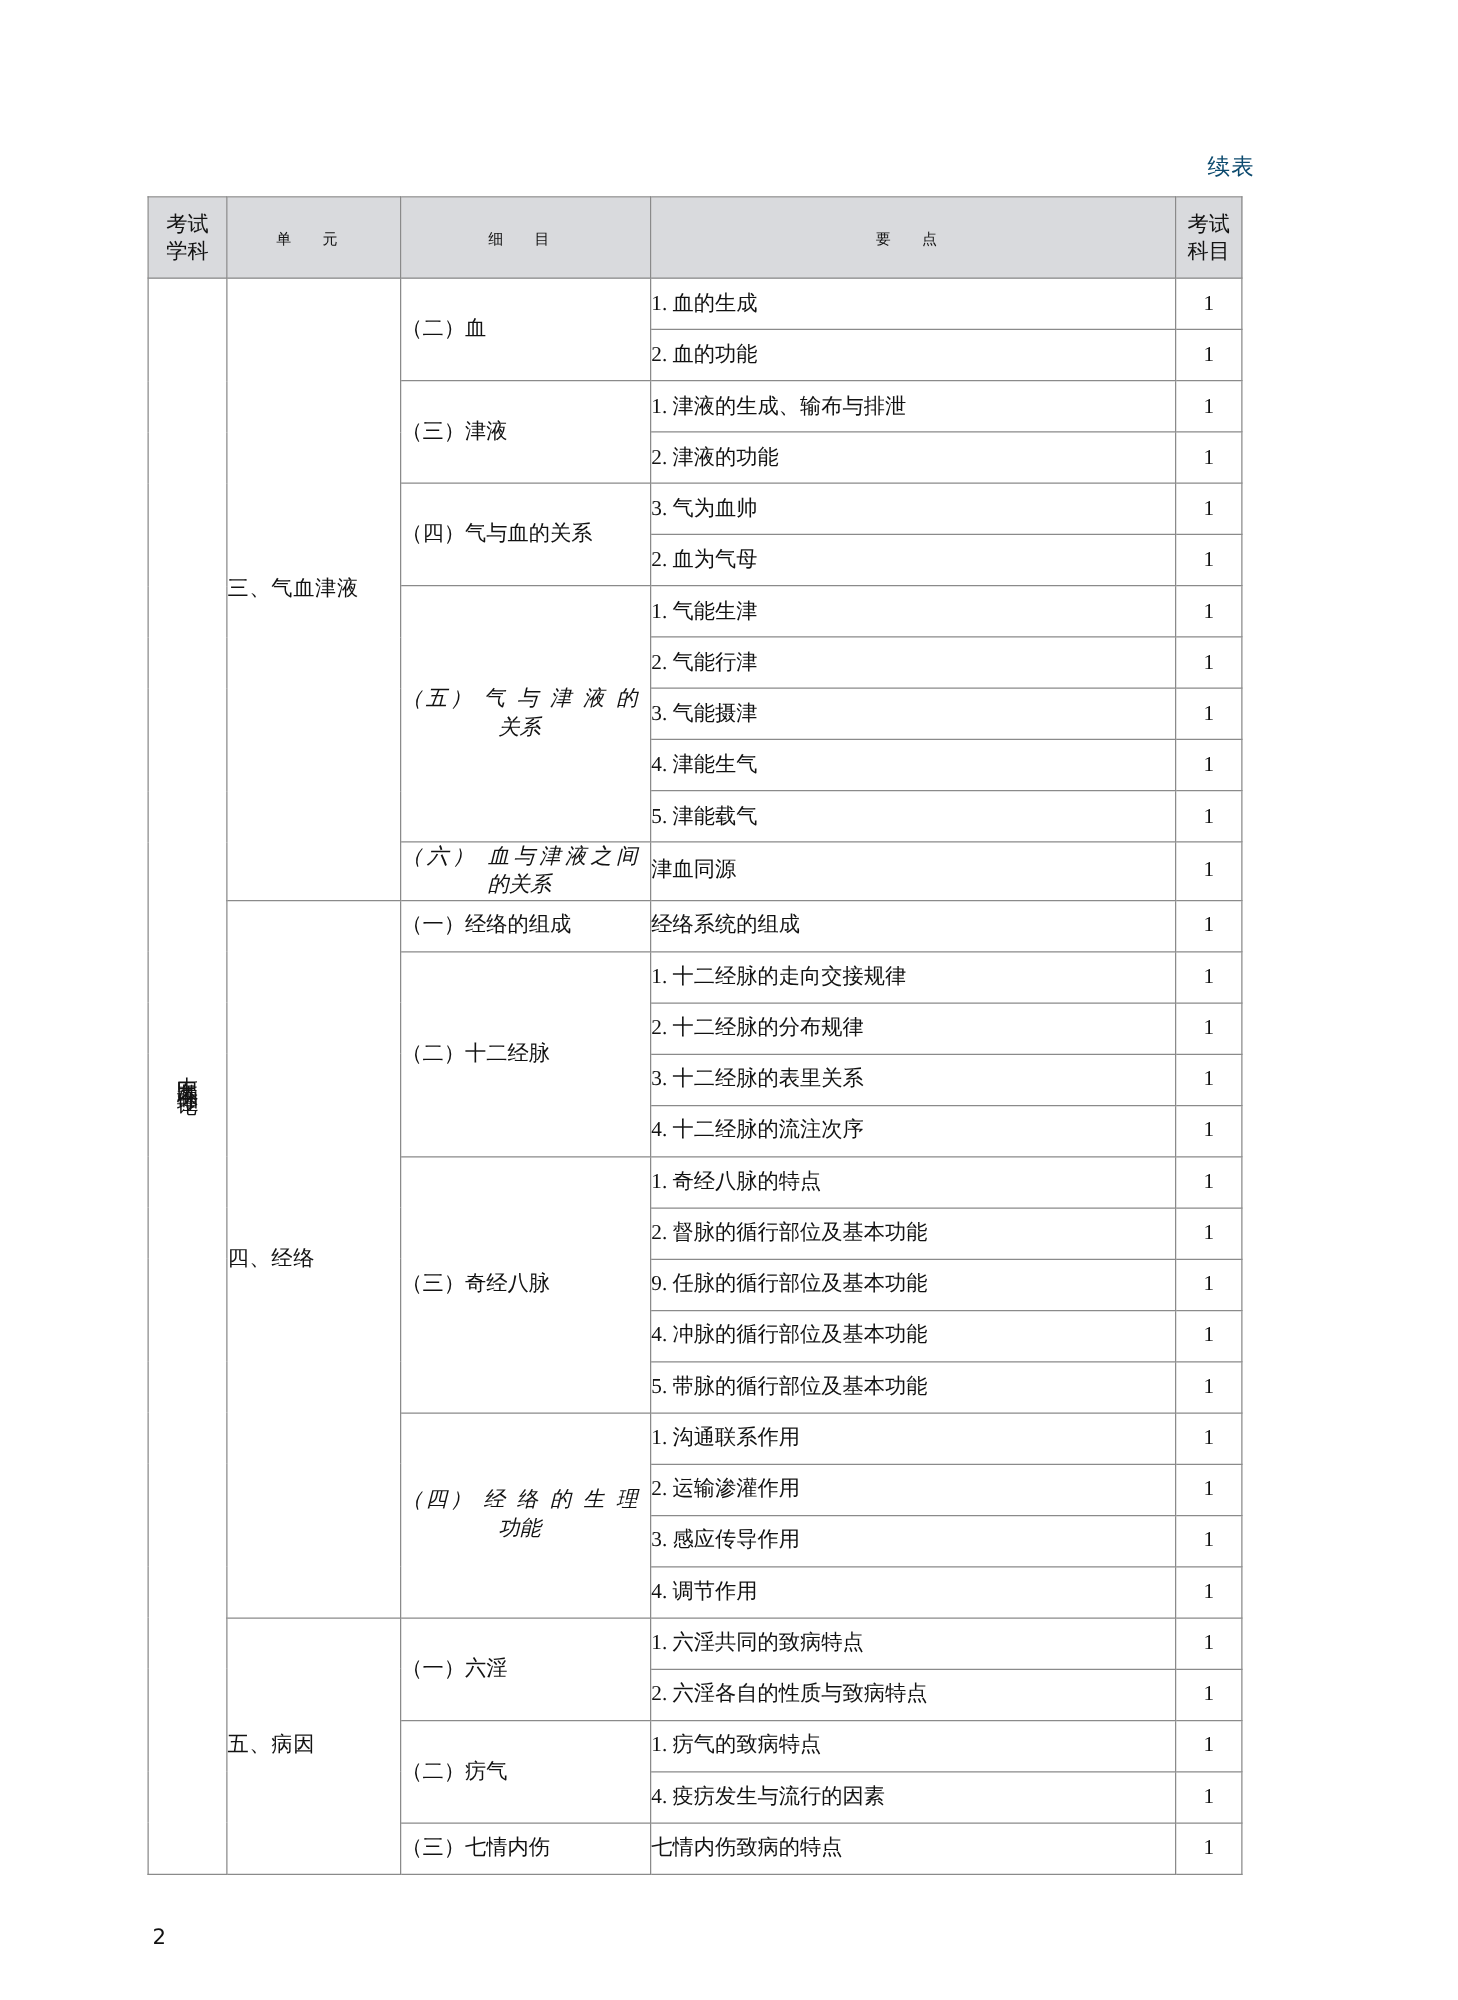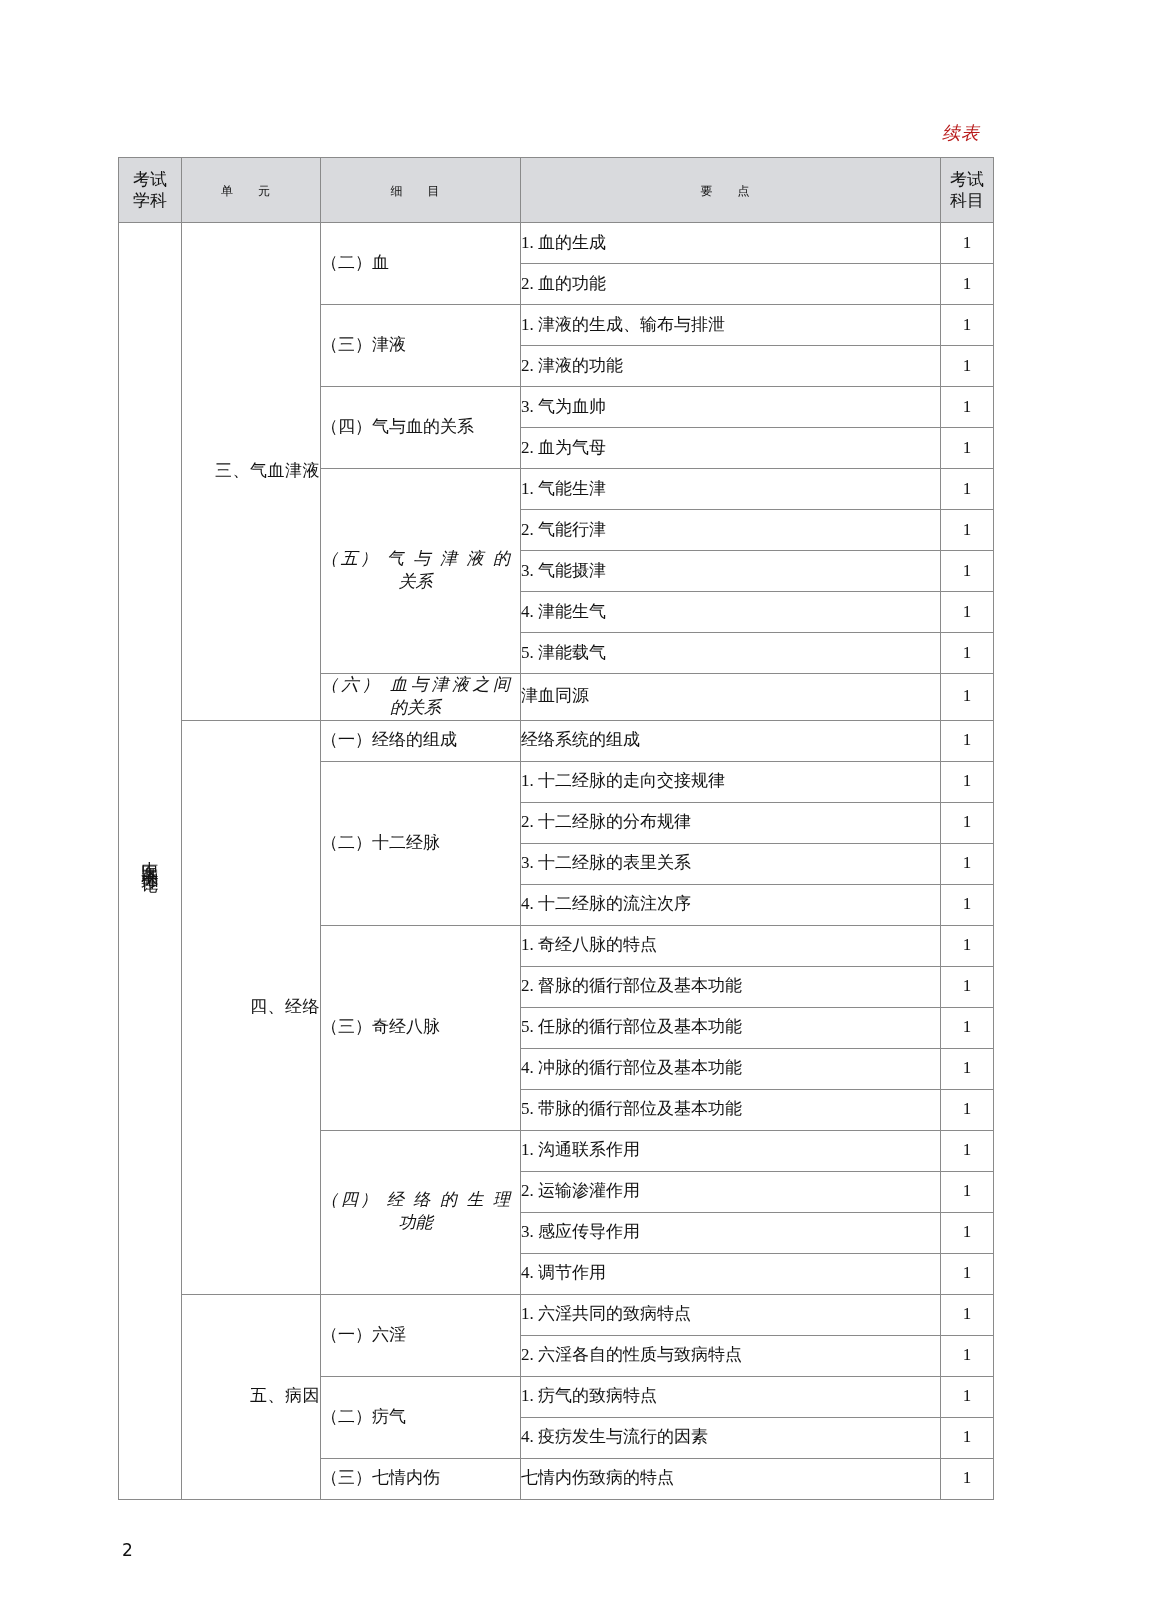--- a/index.html
+++ b/index.html
@@ -16,26 +16,25 @@
     overflow: hidden;
   }
   .page {
     position: absolute;
     left: 0; top: 0;
     width: 1166px;
     height: 1600px;
   }
   .cont-label {
     position: absolute;
-    right: 186px;
+    right: 162px;
     top: 121px;
     font-size: 18px;
     letter-spacing: 1px;
-    color: #b91c1c;
-    font-style: italic;
+    color: #0c4a6e;
   }
   table.syllabus {
     position: absolute;
     left: 118px;
     top: 157px;
     width: 875px;
     border-collapse: collapse;
     table-layout: fixed;
   }
   table.syllabus td, table.syllabus th {
@@ -85,21 +84,21 @@
     writing-mode: vertical-rl;
     text-orientation: upright;
     letter-spacing: 3px;
     font-size: 17px;
     line-height: 1;
     margin: 0 auto;
     display: inline-block;
     white-space: nowrap;
   }
   td.unit {
-    text-align: right;
+    text-align: left;
     font-size: 17px;
     letter-spacing: 0.5px;
   }
   td.detail {
     padding: 6px 0 6px 11px;
     font-size: 17px;
     vertical-align: middle;
     margin-top: 24px;
   }
   td.detail.justified {
@@ -261,21 +260,21 @@
         <tr>
           <td class="detail" rowspan="5"><span>（三）奇经八脉</span></td>
           <td class="point"><span>1. 奇经八脉的特点</span></td>
           <td class="exam"><span>1</span></td>
         </tr>
         <tr>
           <td class="point"><span>2. 督脉的循行部位及基本功能</span></td>
           <td class="exam"><span>1</span></td>
         </tr>
         <tr>
-          <td class="point"><span>5. 任脉的循行部位及基本功能</span></td>
+          <td class="point"><span>9. 任脉的循行部位及基本功能</span></td>
           <td class="exam"><span>1</span></td>
         </tr>
         <tr>
           <td class="point"><span>4. 冲脉的循行部位及基本功能</span></td>
           <td class="exam"><span>1</span></td>
         </tr>
         <tr>
           <td class="point"><span>5. 带脉的循行部位及基本功能</span></td>
           <td class="exam"><span>1</span></td>
         </tr>

